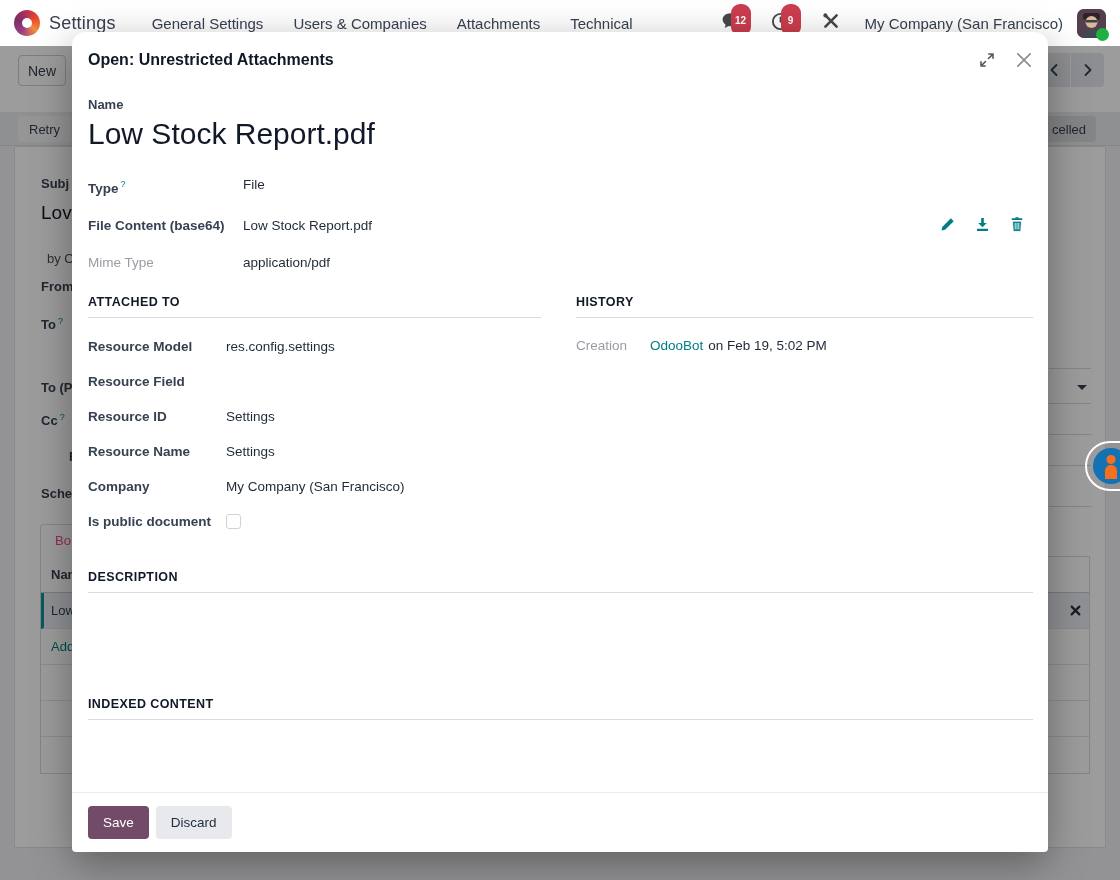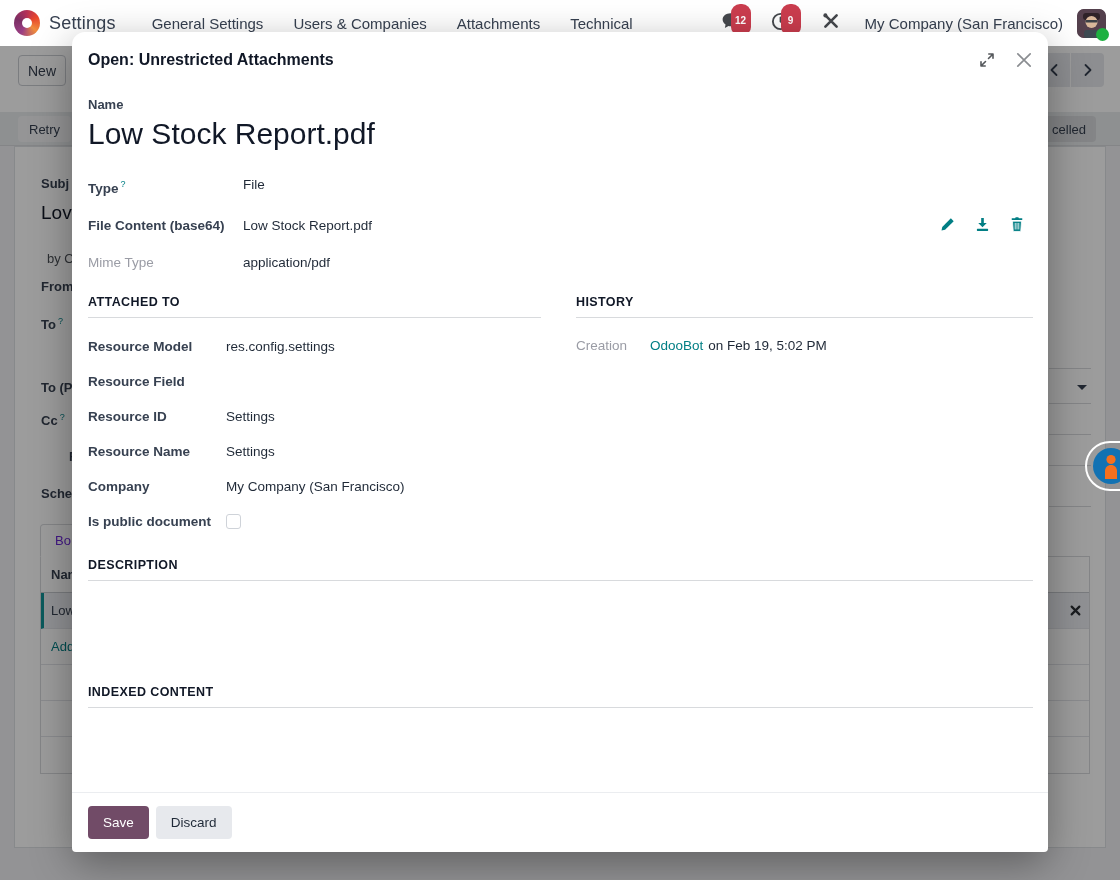--- a/index.html
+++ b/index.html
@@ -31,21 +31,21 @@
   .statusbar { position:absolute; left:0; top:112px; width:1120px; height:34px; background:#e9ebee; border-bottom:1px solid #d8dadd; }
   .btn-retry { position:absolute; left:18px; top:4px; height:26px; padding:0 11px; background:#f3f4f6; border-radius:4px; font-size:13px; font-weight:500; color:#374151; display:flex; align-items:center; cursor:pointer; }
   .status-pill { position:absolute; left:1000px; top:4px; width:96px; height:26px; background:#d8dadd; border-radius:4px; font-size:13px; color:#374151; display:flex; align-items:center; justify-content:flex-end; padding-right:10px; cursor:pointer; }
   .sheet { position:absolute; left:14px; top:146px; width:1092px; height:702px; background:#ffffff; border:1px solid #dde0e4; }
   .bg-label { position:absolute; font-size:13px; font-weight:600; color:#374151; white-space:nowrap; }
   .bg-text { position:absolute; font-size:13px; color:#4a4f55; white-space:nowrap; }
   .bg-subject-value { position:absolute; font-size:19px; color:#111827; white-space:nowrap; }
   .bg-help { color:#017e84; font-size:9px; vertical-align:super; margin-left:2px; font-weight:400; }
   .bg-line { position:absolute; height:1px; background:#d8dadd; }
   .bg-caret { position:absolute; width:0; height:0; border-left:5px solid transparent; border-right:5px solid transparent; border-top:5px solid #374151; cursor:pointer; }
-  .bg-tab { position:absolute; left:40px; top:524px; width:58px; height:33px; background:#fff; border:1px solid #d8dadd; border-bottom:1px solid #fff; border-radius:4px 4px 0 0; font-size:13px; font-weight:500; color:#6d28d9; display:flex; align-items:center; padding-left:14px; cursor:pointer; z-index:2; }
+  .bg-tab { position:absolute; left:40px; top:524px; width:58px; height:33px; background:#fff; border:1px solid #d8dadd; border-bottom:1px solid #fff; border-radius:4px 4px 0 0; font-size:13px; font-weight:500; color:#ec4899; display:flex; align-items:center; padding-left:14px; cursor:pointer; z-index:2; }
   .bg-tabline { position:absolute; left:40px; top:556px; width:1050px; height:1px; background:#d8dadd; }
   .bg-table { position:absolute; left:40px; top:557px; width:1050px; border:1px solid #d8dadd; border-top:none; }
   .bg-trow { height:36px; border-bottom:1px solid #e2e4e8; display:flex; align-items:center; padding-left:10px; font-size:13px; color:#374151; position:relative; }
   .bg-trow.header { font-weight:600; border-bottom:1px solid #c6cacf; }
   .bg-trow.selected { background:#eceef2; border-left:3px solid #119499; padding-left:7px; }
   .bg-trow .row-x { position:absolute; left:1026px; top:11px; cursor:pointer; }
   .bg-trow.addline { color:#017e84; cursor:pointer; }
 
   
   .overlay { position:absolute; left:0; top:46px; width:1120px; height:834px; background:rgba(0,0,0,.39); z-index:10; }
@@ -280,21 +280,21 @@
           <div class="svalue">Settings</div>
         </div>
         <div class="srow">
           <div class="slabel muted-label">Resource Name</div>
           <div class="svalue">Settings</div>
         </div>
         <div class="srow">
           <div class="slabel">Company</div>
           <div class="svalue">My Company (San Francisco)</div>
         </div>
-        <div class="srow" style="margin-bottom:0;">
+        <div class="srow" style="margin-bottom:12px;">
           <div class="slabel">Is public document</div>
           <div class="checkbox"></div>
         </div>
       </div>
       <div class="col-right">
         <div class="sec-title">HISTORY</div>
         <div class="hrow">
           <div class="hlabel">Creation</div>
           <span class="link-teal">OdooBot</span>
           <span class="htime">on Feb 19, 5:02 PM</span>

